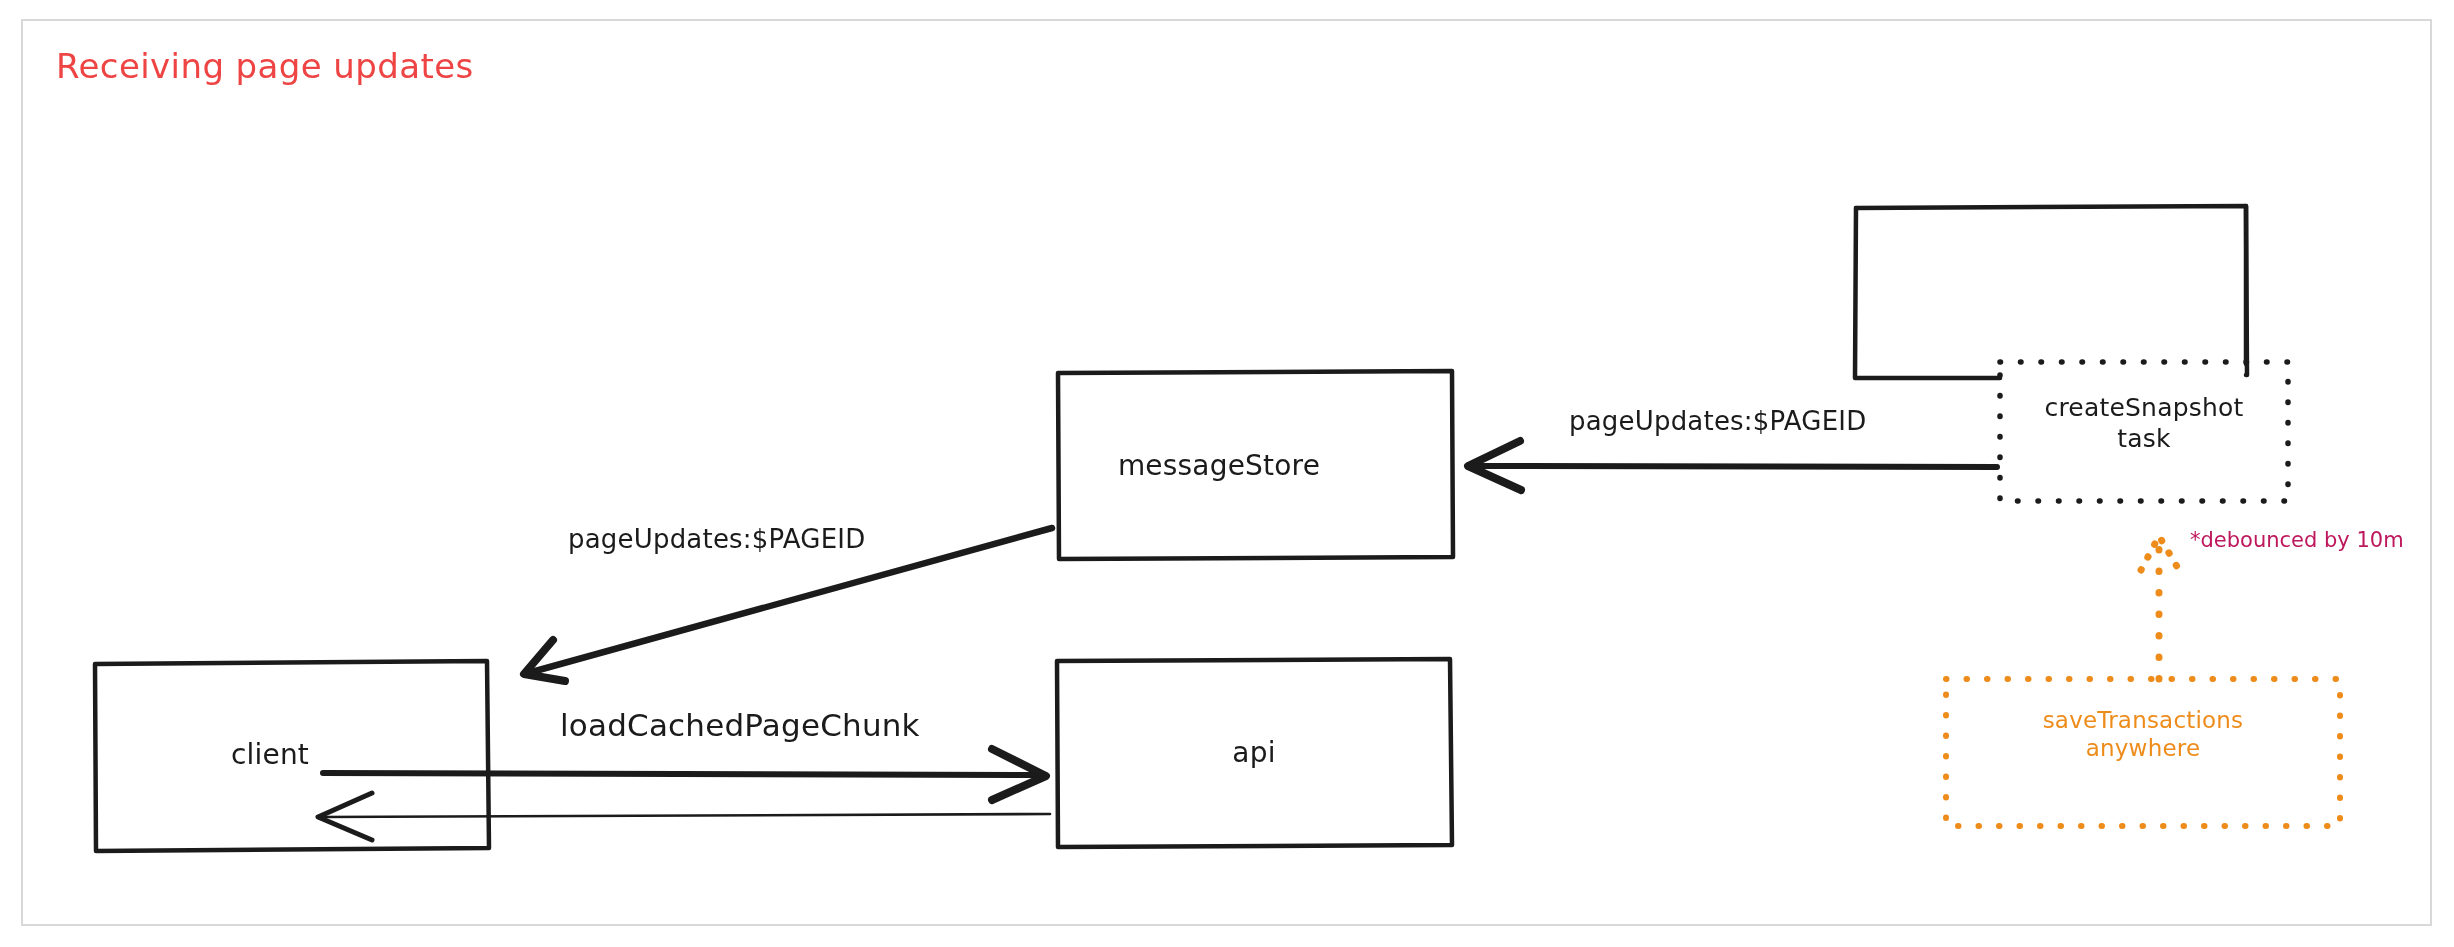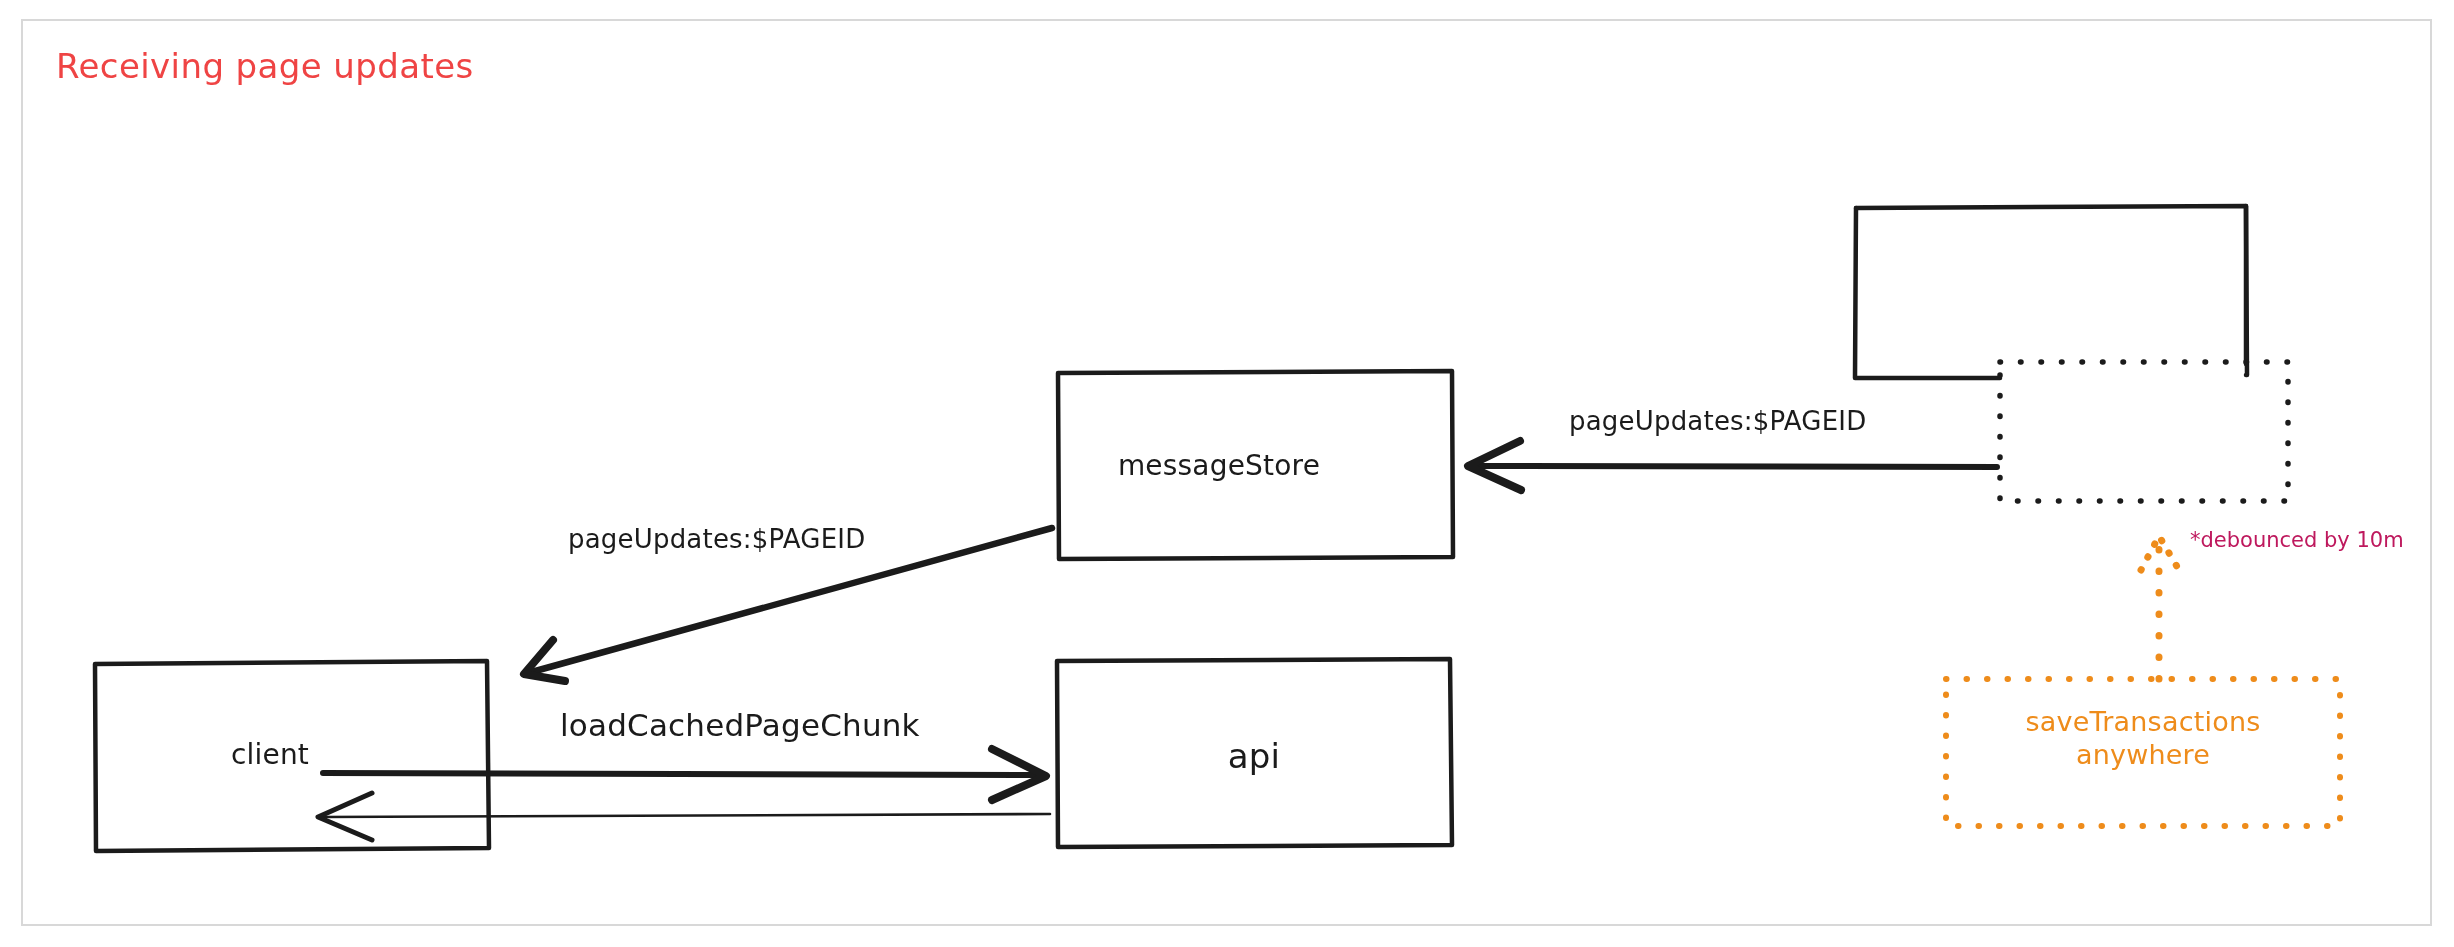--- a/index.html
+++ b/index.html
@@ -133,27 +133,29 @@
 
     <g>
       <path d="M2159,679 L2159,540" fill="none" stroke="#ee8c1b" stroke-width="7" stroke-linecap="round" stroke-dasharray="0.5 21"></path>
       <path d="M2141,570 L2159,536 L2179,570" fill="none" stroke="#ee8c1b" stroke-width="7" stroke-linecap="round" stroke-linejoin="round" stroke-dasharray="0.5 14"></path>
     </g>
 
   </svg>
 
   <div class="node-label" style="left:95px; top:738px; width:350px; font-size:28px;">client</div>
 
-  <div class="node-label" style="left:1057px; top:736px; width:394px; font-size:34px;">api</div>
+  <div class="node-label" style="left:1057px; top:736px; width:394px; font-size:28px;">api</div>
 
   <div class="node-label" style="left:1022px; top:449px; width:394px; font-size:28px;">messageStore</div>
 
 
+  <div class="node-label" style="left:2000px; top:393px; width:288px; font-size:25px;">createSnapshot
+task</div>
 
-  <div class="node-label accent-label" style="left:1946px; top:706px; width:394px; font-size:27px; color:#ee8c1b;">saveTransactions
+  <div class="node-label accent-label" style="left:1946px; top:706px; width:394px; font-size:23px; color:#ee8c1b;">saveTransactions
 anywhere</div>
 
   <div class="edge-label" style="left:1569px; top:406px; font-size:26px;">pageUpdates:$PAGEID</div>
 
   <div class="edge-label" style="left:568px; top:524px; font-size:26px;">pageUpdates:$PAGEID</div>
 
   <div class="edge-label" style="left:560px; top:707px; font-size:31px;">loadCachedPageChunk</div>
 
   <div class="note-label" style="left:2190px; top:528px; font-size:21px;">*debounced by 10m</div>
 

